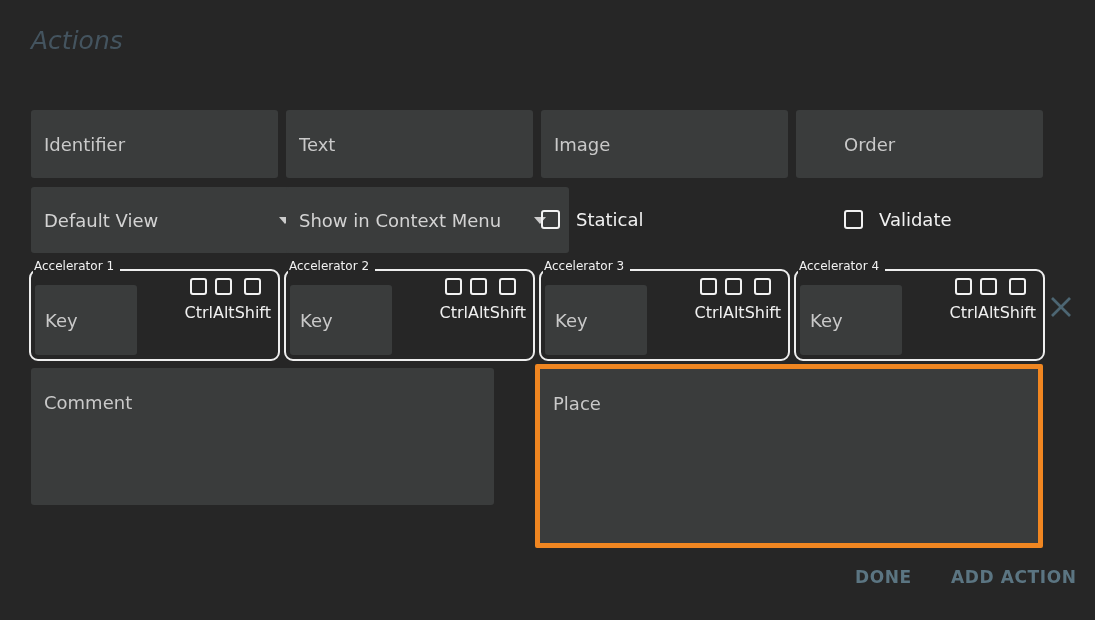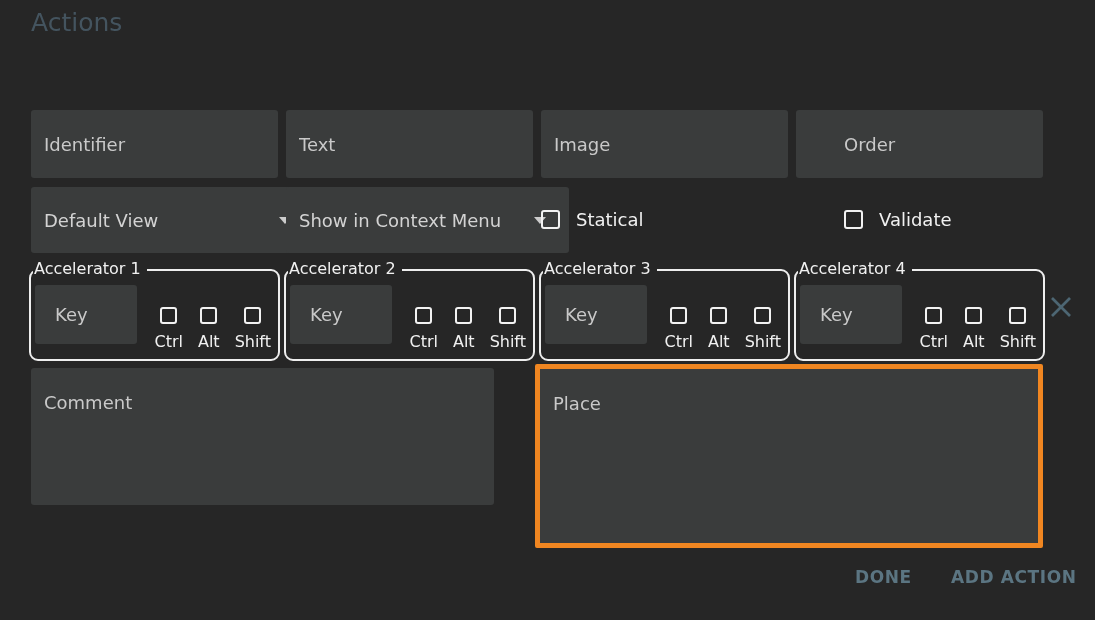--- a/index.html
+++ b/index.html
@@ -2,22 +2,22 @@
 <html><head>
 <meta charset="utf-8">
 <style>
   * { margin:0; padding:0; box-sizing:border-box; font-family:"DejaVu Sans", "Liberation Sans", sans-serif; }
   html,body { background:#1c1c1c; }
   .screen {
     position:relative; width:1095px; height:620px;
     background:#262626; overflow:hidden;
   }
   .page-title {
-    position:absolute; left:31px; top:8px;
-    font-size:25px; color:#44545f; font-weight:400;
+    position:absolute; left:31px; top:26px;
+    font-size:25px; color:#44545f; font-weight:400;font-style:italic;
   }
   
   .tinput {
     position:absolute; top:110px; width:247px; height:68px;
     background:#3a3c3c; border:none; outline:none; border-radius:3px;
     color:#7dd3fc; font-size:18px; padding:0 13px;
   }
   .tinput::placeholder { color:#c9c9c9; opacity:1; }
   .col1 { left:31px; } .col2 { left:286px; } .col3 { left:541px; } .col4 { left:796px;padding-left:48px; }
   
@@ -47,32 +47,32 @@
   }
   .cbrow .cblabel { color:#f1f1f1; font-size:18px; }
   
   .accel {
     position:absolute; top:269px; width:251px; height:92px;
     border:2px solid #eeeeee; border-radius:9px;
   }
   .accel .legend {
     position:absolute; top:-12px; left:2px;
     background:#262626; padding:0 6px 0 1px;
-    color:#f1f1f1; font-size:16px; white-space:nowrap;
+    color:#f1f1f1; font-size:12px; white-space:nowrap;
   }
   .fcol1 { left:29px; } .fcol2 { left:284px; } .fcol3 { left:539px; } .fcol4 { left:794px; }
   .key-input {
-    position:absolute; left:4px; top:14px; width:102px; height:59px;
+    position:absolute; left:4px; top:14px; width:102px; height:70px;
     background:#3a3c3c; border:none; outline:none; border-radius:3px;
-    color:#e8e8e8; font-size:18px; padding:0 20px;
+    color:#e8e8e8; font-size:18px; padding:0 10px;
   }
   .key-input::placeholder { color:#c9c9c9; opacity:1; }
   .mods {
-    position:absolute; right:7px; top:36px;
-    display:flex; gap:15px;justify-content:center;
+    position:absolute; right:7px; top:7px;
+    display:flex; justify-content:center;
   }
   .modcol { display:flex; flex-direction:column; align-items:center; cursor:pointer; }
   .modbox {
     width:17px; height:17px; border:2px solid #f2f2f2; border-radius:3px;
     background:transparent;
   }
   .modlabel { color:#f1f1f1; font-size:16px; margin-top:8px; }
   
   .close-x {
     position:absolute; left:1049px; top:295px; width:24px; height:24px;

